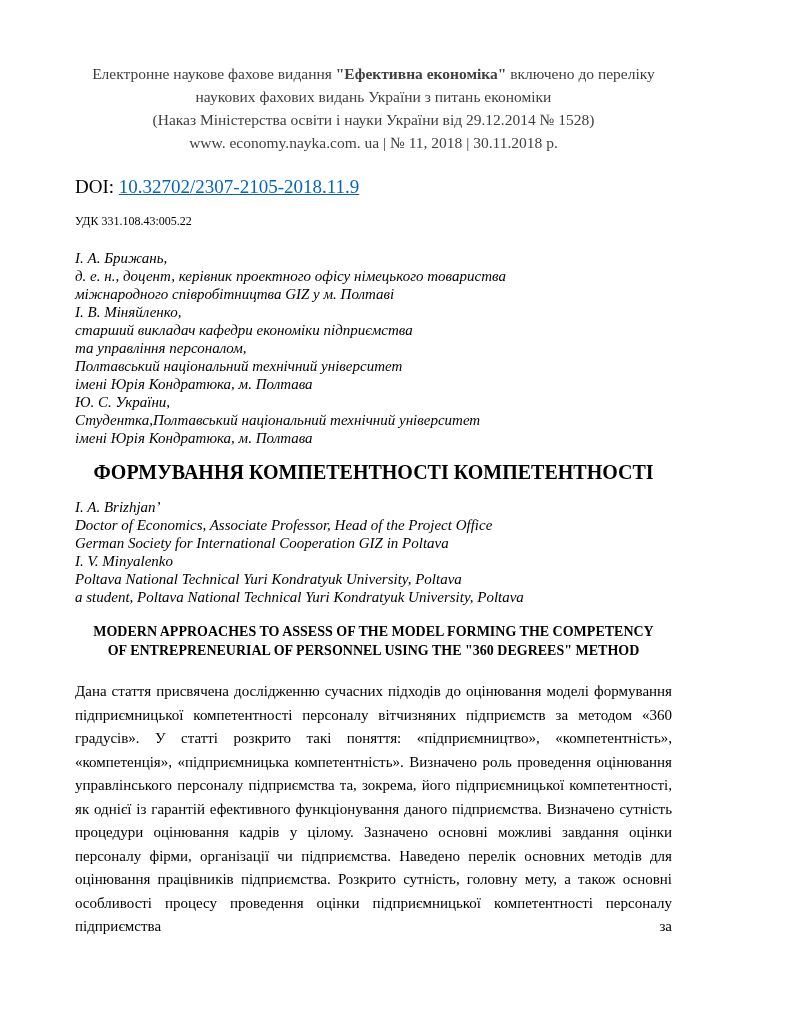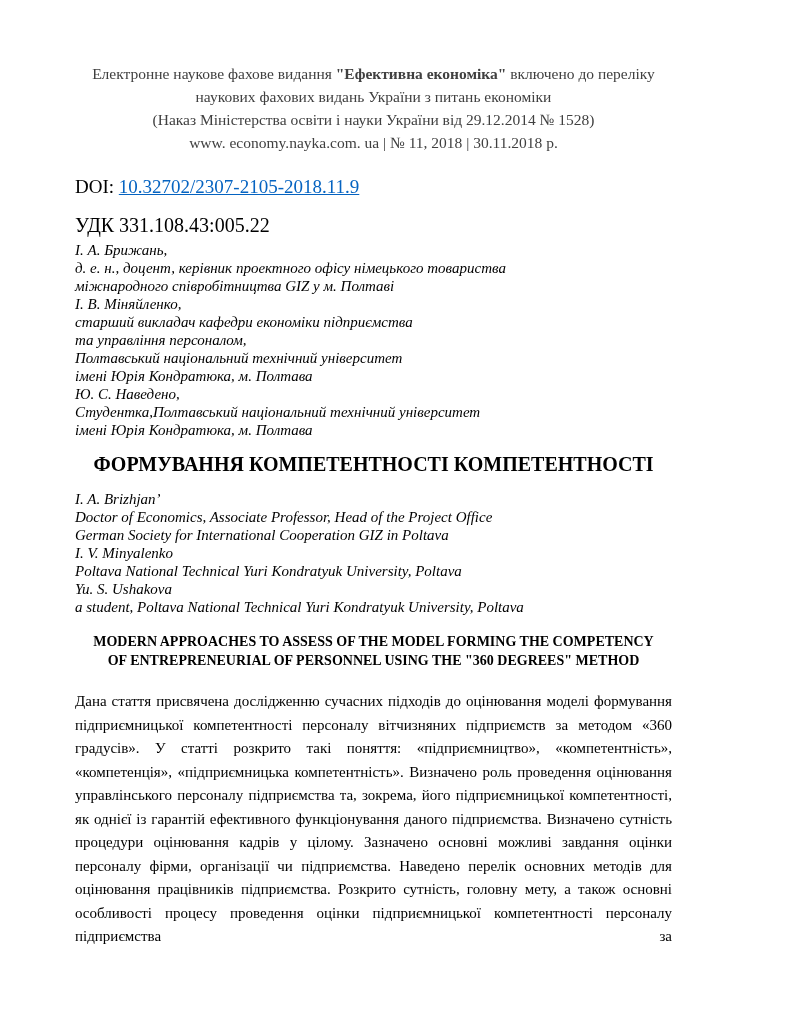--- a/index.html
+++ b/index.html
@@ -30,22 +30,22 @@
   .doi-line {
     font-size: 19px;
     margin: 0 0 16px 0;
   }
   .doi-link {
     color: #0563c1;
     text-decoration: underline;
     cursor: pointer;
   }
   .udc-line {
-    font-size: 20px;
-    margin: 0 0 4px 0;
+    font-size: 12px;
+    margin: 0 0 20px 0;
   }
   .authors {
     font-style: italic;
     text-align: left;
     font-size: 15px;
     line-height: 18px;
   }
   .authors-uk { margin-bottom: 12px; }
   .authors-en { margin-bottom: 16px; }
   .title-uk {
@@ -88,36 +88,35 @@
 
   <div class="authors authors-uk">
     <div class="author-line">І. А. Брижань,</div>
     <div class="author-line">д. е. н., доцент, керівник проектного офісу німецького товариства</div>
     <div class="author-line">міжнародного співробітництва GIZ у м. Полтаві</div>
     <div class="author-line">І. В. Міняйленко,</div>
     <div class="author-line">старший викладач кафедри економіки підприємства</div>
     <div class="author-line">та управління персоналом,</div>
     <div class="author-line">Полтавський національний технічний університет</div>
     <div class="author-line">імені Юрія Кондратюка, м. Полтава</div>
-    <div class="author-line">Ю. С. Наведено,</div>
+    <div class="author-line">Ю. С. України,</div>
     <div class="author-line">Студентка,Полтавський національний технічний університет</div>
     <div class="author-line">імені Юрія Кондратюка, м. Полтава</div>
   </div>
 
   <h1 class="title-uk">
     <div class="title-line">ФОРМУВАННЯ КОМПЕТЕНТНОСТІ КОМПЕТЕНТНОСТІ</div>
   </h1>
 
   <div class="authors authors-en">
     <div class="author-line">I. A. Brizhjan’</div>
     <div class="author-line">Doctor of Economics, Associate Professor, Head of the Project Office</div>
     <div class="author-line">German Society for International Cooperation GIZ in Poltava</div>
     <div class="author-line">I. V. Minyalenko</div>
     <div class="author-line">Poltava National Technical Yuri Kondratyuk University, Poltava</div>
-    <div class="author-line">Yu. S. Ushakova</div>
     <div class="author-line">a student, Poltava National Technical Yuri Kondratyuk University, Poltava</div>
   </div>
 
   <h2 class="title-en">
     <div class="title-line">MODERN APPROACHES TO ASSESS OF THE MODEL FORMING THE COMPETENCY</div>
     <div class="title-line">OF ENTREPRENEURIAL OF PERSONNEL USING THE "360 DEGREES" METHOD</div>
   </h2>
 
   <p class="abstract">Дана стаття присвячена дослідженню сучасних підходів до оцінювання моделі формування підприємницької компетентності персоналу вітчизняних підприємств за методом «360 градусів». У статті розкрито такі поняття: «підприємництво», «компетентність», «компетенція», «підприємницька компетентність». Визначено роль проведення оцінювання управлінського персоналу підприємства та, зокрема, його підприємницької компетентності, як однієї із гарантій ефективного функціонування даного підприємства. Визначено сутність процедури оцінювання кадрів у цілому. Зазначено основні можливі завдання оцінки персоналу фірми, організації чи підприємства. Наведено перелік основних методів для оцінювання працівників підприємства. Розкрито сутність, головну мету, а також основні особливості процесу проведення оцінки підприємницької компетентності персоналу підприємства за</p>
 

